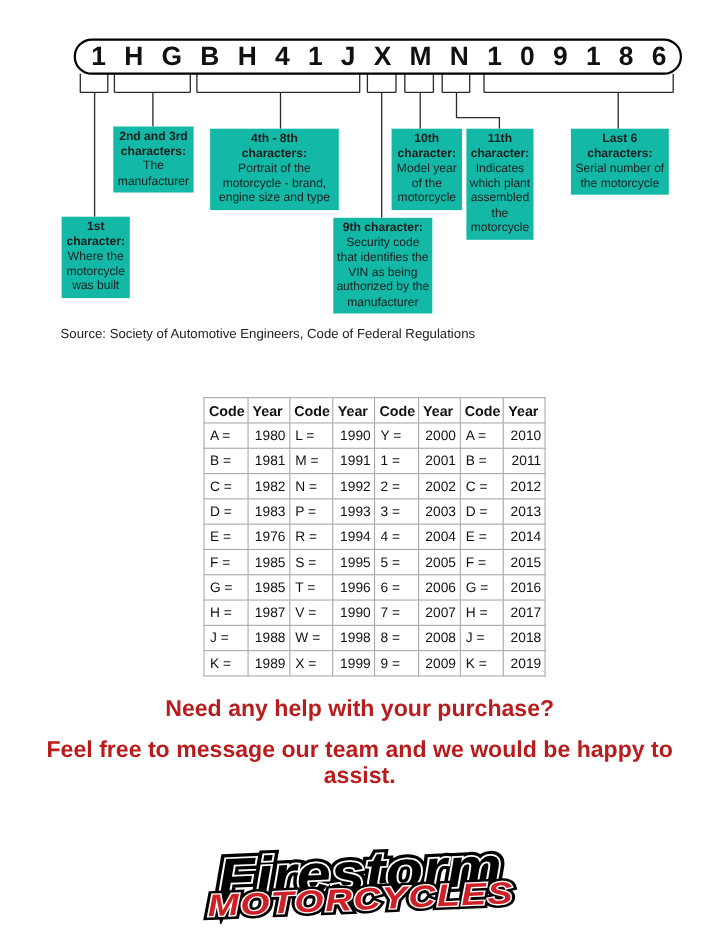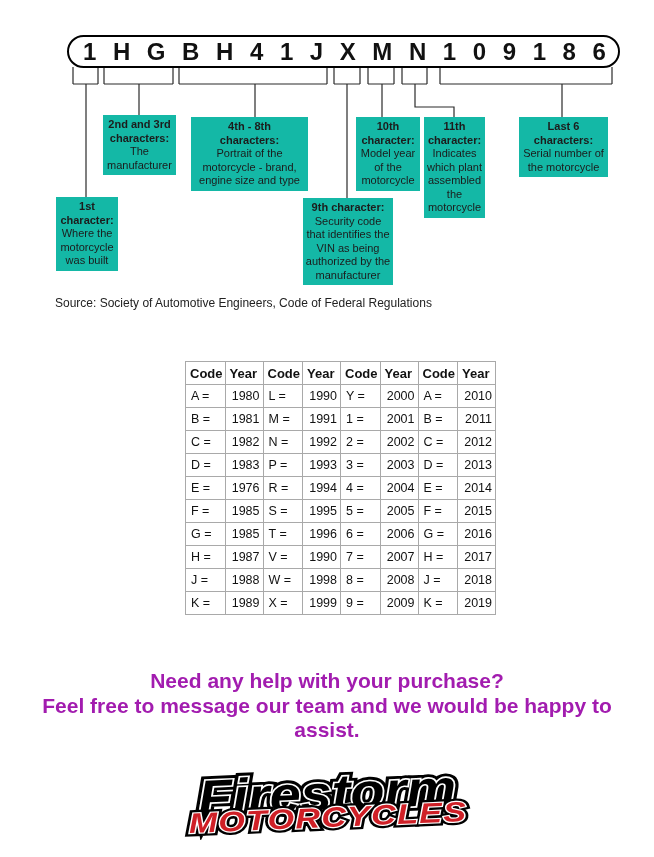--- a/index.html
+++ b/index.html
@@ -53,24 +53,24 @@
   table.year-table th {
     font-size:13px; font-weight:bold; text-align:left; padding:2px 2px 2px 4px;
   }
   table.year-table td { font-size:12.5px; font-weight:normal; }
   td.cell-code { width:37px; text-align:left;  padding:2px 2px 2px 5px; }
   td.cell-year { width:38px; text-align:right; padding:2px 3px 2px 2px;margin-left:40px; }
   th.h-code { width:37px;margin-top:36px; } th.h-year { width:38px; }
 
   
   .help-text {
-    position:absolute; left:0; top:669px; width:654px; text-align:center;
-    font-size:21px; font-weight:bold; color:#a21caf; line-height:24.5px;
-  }
-  .help-line2 { width:600px; margin:0 auto; }
+    position:absolute; left:0; top:633px; width:654px; text-align:center;
+    font-size:21px; font-weight:bold; color:#b91c1c; line-height:24.5px;
+  }
+  .help-line2 { width:600px; margin:12px auto; }
 
   
   .logo {
     position:absolute; left:0; top:767px; width:654px; text-align:center;
     transform:rotate(-2.5deg);
   }
   .stack { position:relative; display:inline-block; font-style:italic; white-space:nowrap; }
   .stack .layer { display:block; }
   .stack .over { position:absolute; left:0; top:0; width:100%; }
   .wordmark { font-size:50px; font-weight:bold; letter-spacing:0px; line-height:52px;

